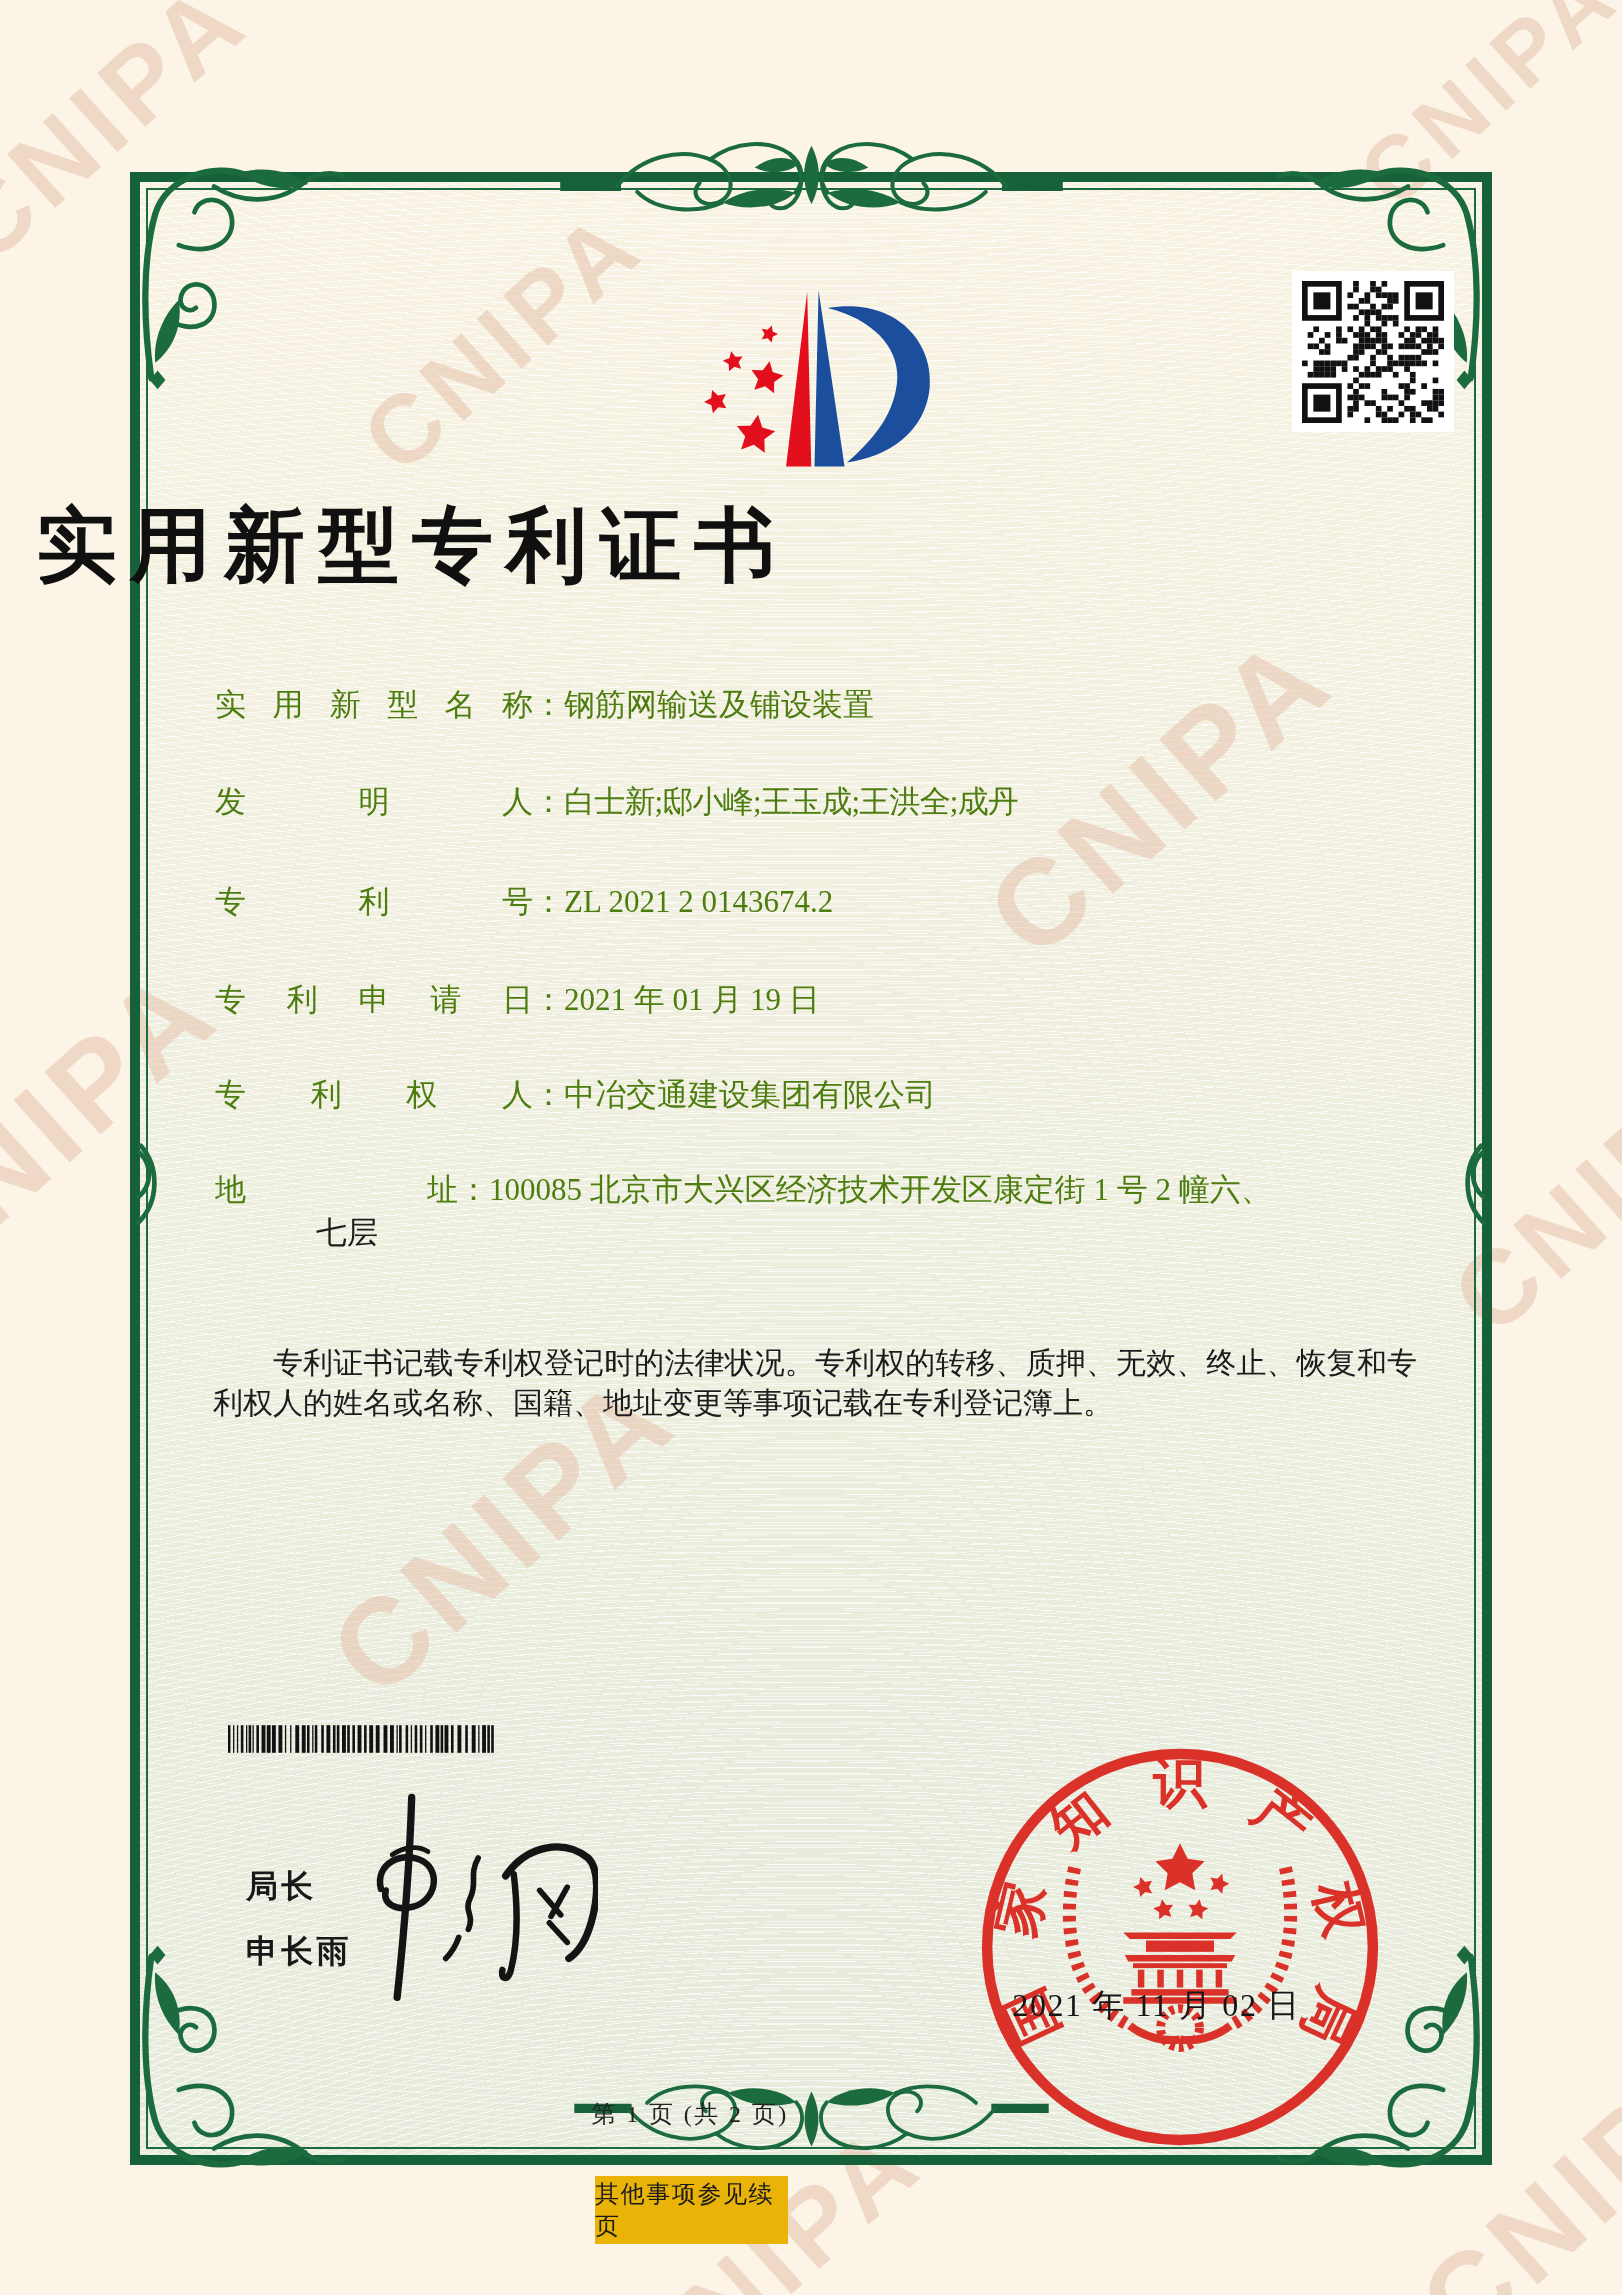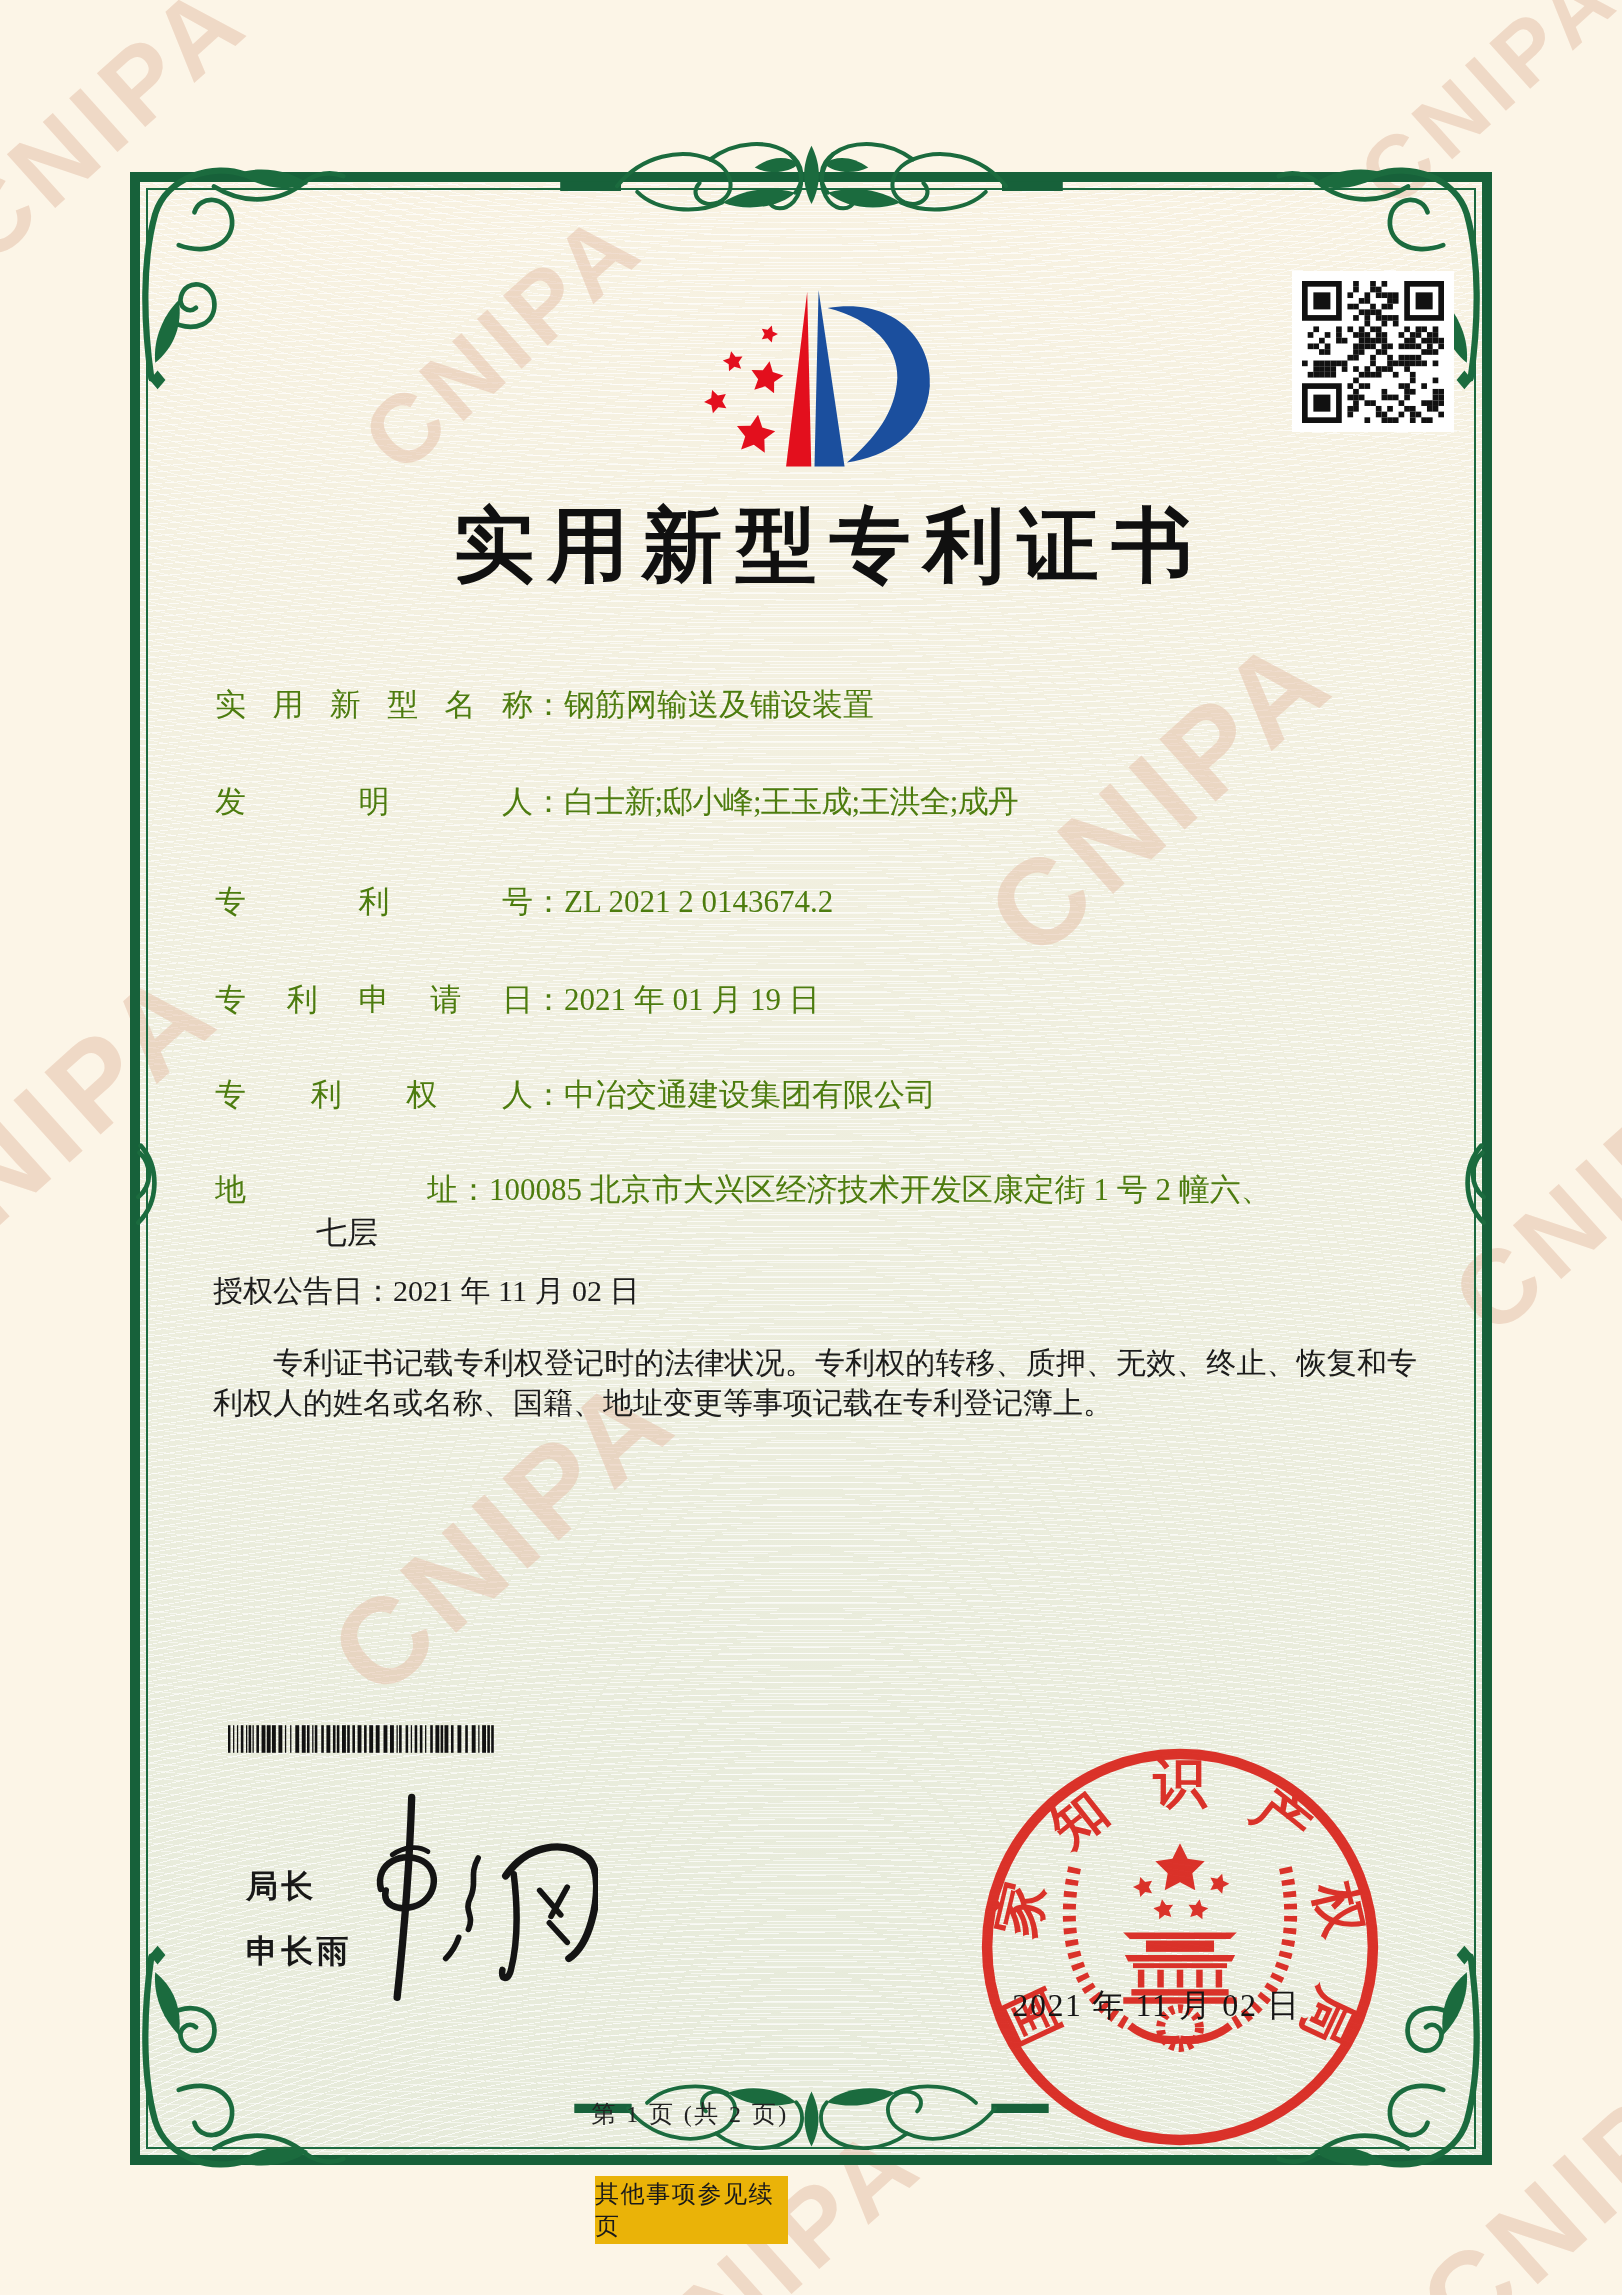--- a/index.html
+++ b/index.html
@@ -29,21 +29,21 @@
     border:2.4px solid #1b6a40;z-index:3;pointer-events:none;
   }
   .wm{
     z-index:2;color:#e6c3ac;opacity:.55;font-family:"Liberation Sans",sans-serif;
     font-weight:bold;letter-spacing:8px;transform:translate(-50%,-50%) rotate(-42deg);
     white-space:nowrap;pointer-events:none;
   }
   .content{z-index:4;}
   .cert-no{left:205px;top:283px;font-size:32px;letter-spacing:4.9px;color:#222;z-index:4;}
   .title{
-    left:0;top:492px;width:1623px;text-align:center;padding-left:36px;box-sizing:border-box;
+    left:0;top:492px;width:1623px;padding-left:36px;box-sizing:border-box;
     font-size:81px;font-weight:bold;letter-spacing:13px;color:#101010;z-index:4;
   }
   .row{left:215px;font-size:31px;white-space:nowrap;z-index:4;color:#4d7c0f;}
   .lbl{display:inline-block;width:318px;text-align:justify;text-align-last:justify;vertical-align:bottom;}
   .lbl.narrow{width:243px;}
   .addr2{left:316px;font-size:31px;z-index:4;}
   .grant{left:213px;top:1271px;font-size:30px;white-space:nowrap;z-index:4;}
   .grant2{left:633px;top:1271px;font-size:30px;white-space:nowrap;z-index:4;}
   .paras{left:213px;top:1343px;width:1204px;font-size:30px;line-height:40px;text-align:justify;z-index:4;}
   .paras p{margin:0;text-indent:2em;}
@@ -446,23 +446,20 @@
     <span class="lbl">专利申请日</span><span>：</span><span>2021 年 01 月 19 日</span>
   </div>
   <div class="abs row" style="top:1074px;">
     <span class="lbl">专利权人</span><span>：</span><span>中冶交通建设集团有限公司</span>
   </div>
   <div class="abs row" style="top:1169px;">
     <span class="lbl narrow">地址</span><span>：</span><span>100085 北京市大兴区经济技术开发区康定街 1 号 2 幢六、</span>
   </div>
   <div class="abs addr2" style="top:1212px;">七层</div>
 
-  <div class="abs grant">
-    <span>授权公告日</span><span>：</span><span>2021 年 11 月 02 日</span>
-  </div>
 
   <div class="abs paras">
     <p>专利证书记载专利权登记时的法律状况。专利权的转移、质押、无效、终止、恢复和专利权人的姓名或名称、国籍、地址变更等事项记载在专利登记簿上。</p>
   </div>
 
   <div class="abs barcode-wrap">
     <svg id="barcode" width="270" height="28" viewBox="0 0 333 34">
         <rect x="0" y="0" width="3" height="34" fill="#111"></rect>
         <rect x="6.2" y="0" width="1.6" height="34" fill="#111"></rect>
         <rect x="11" y="0" width="1.6" height="34" fill="#111"></rect>

